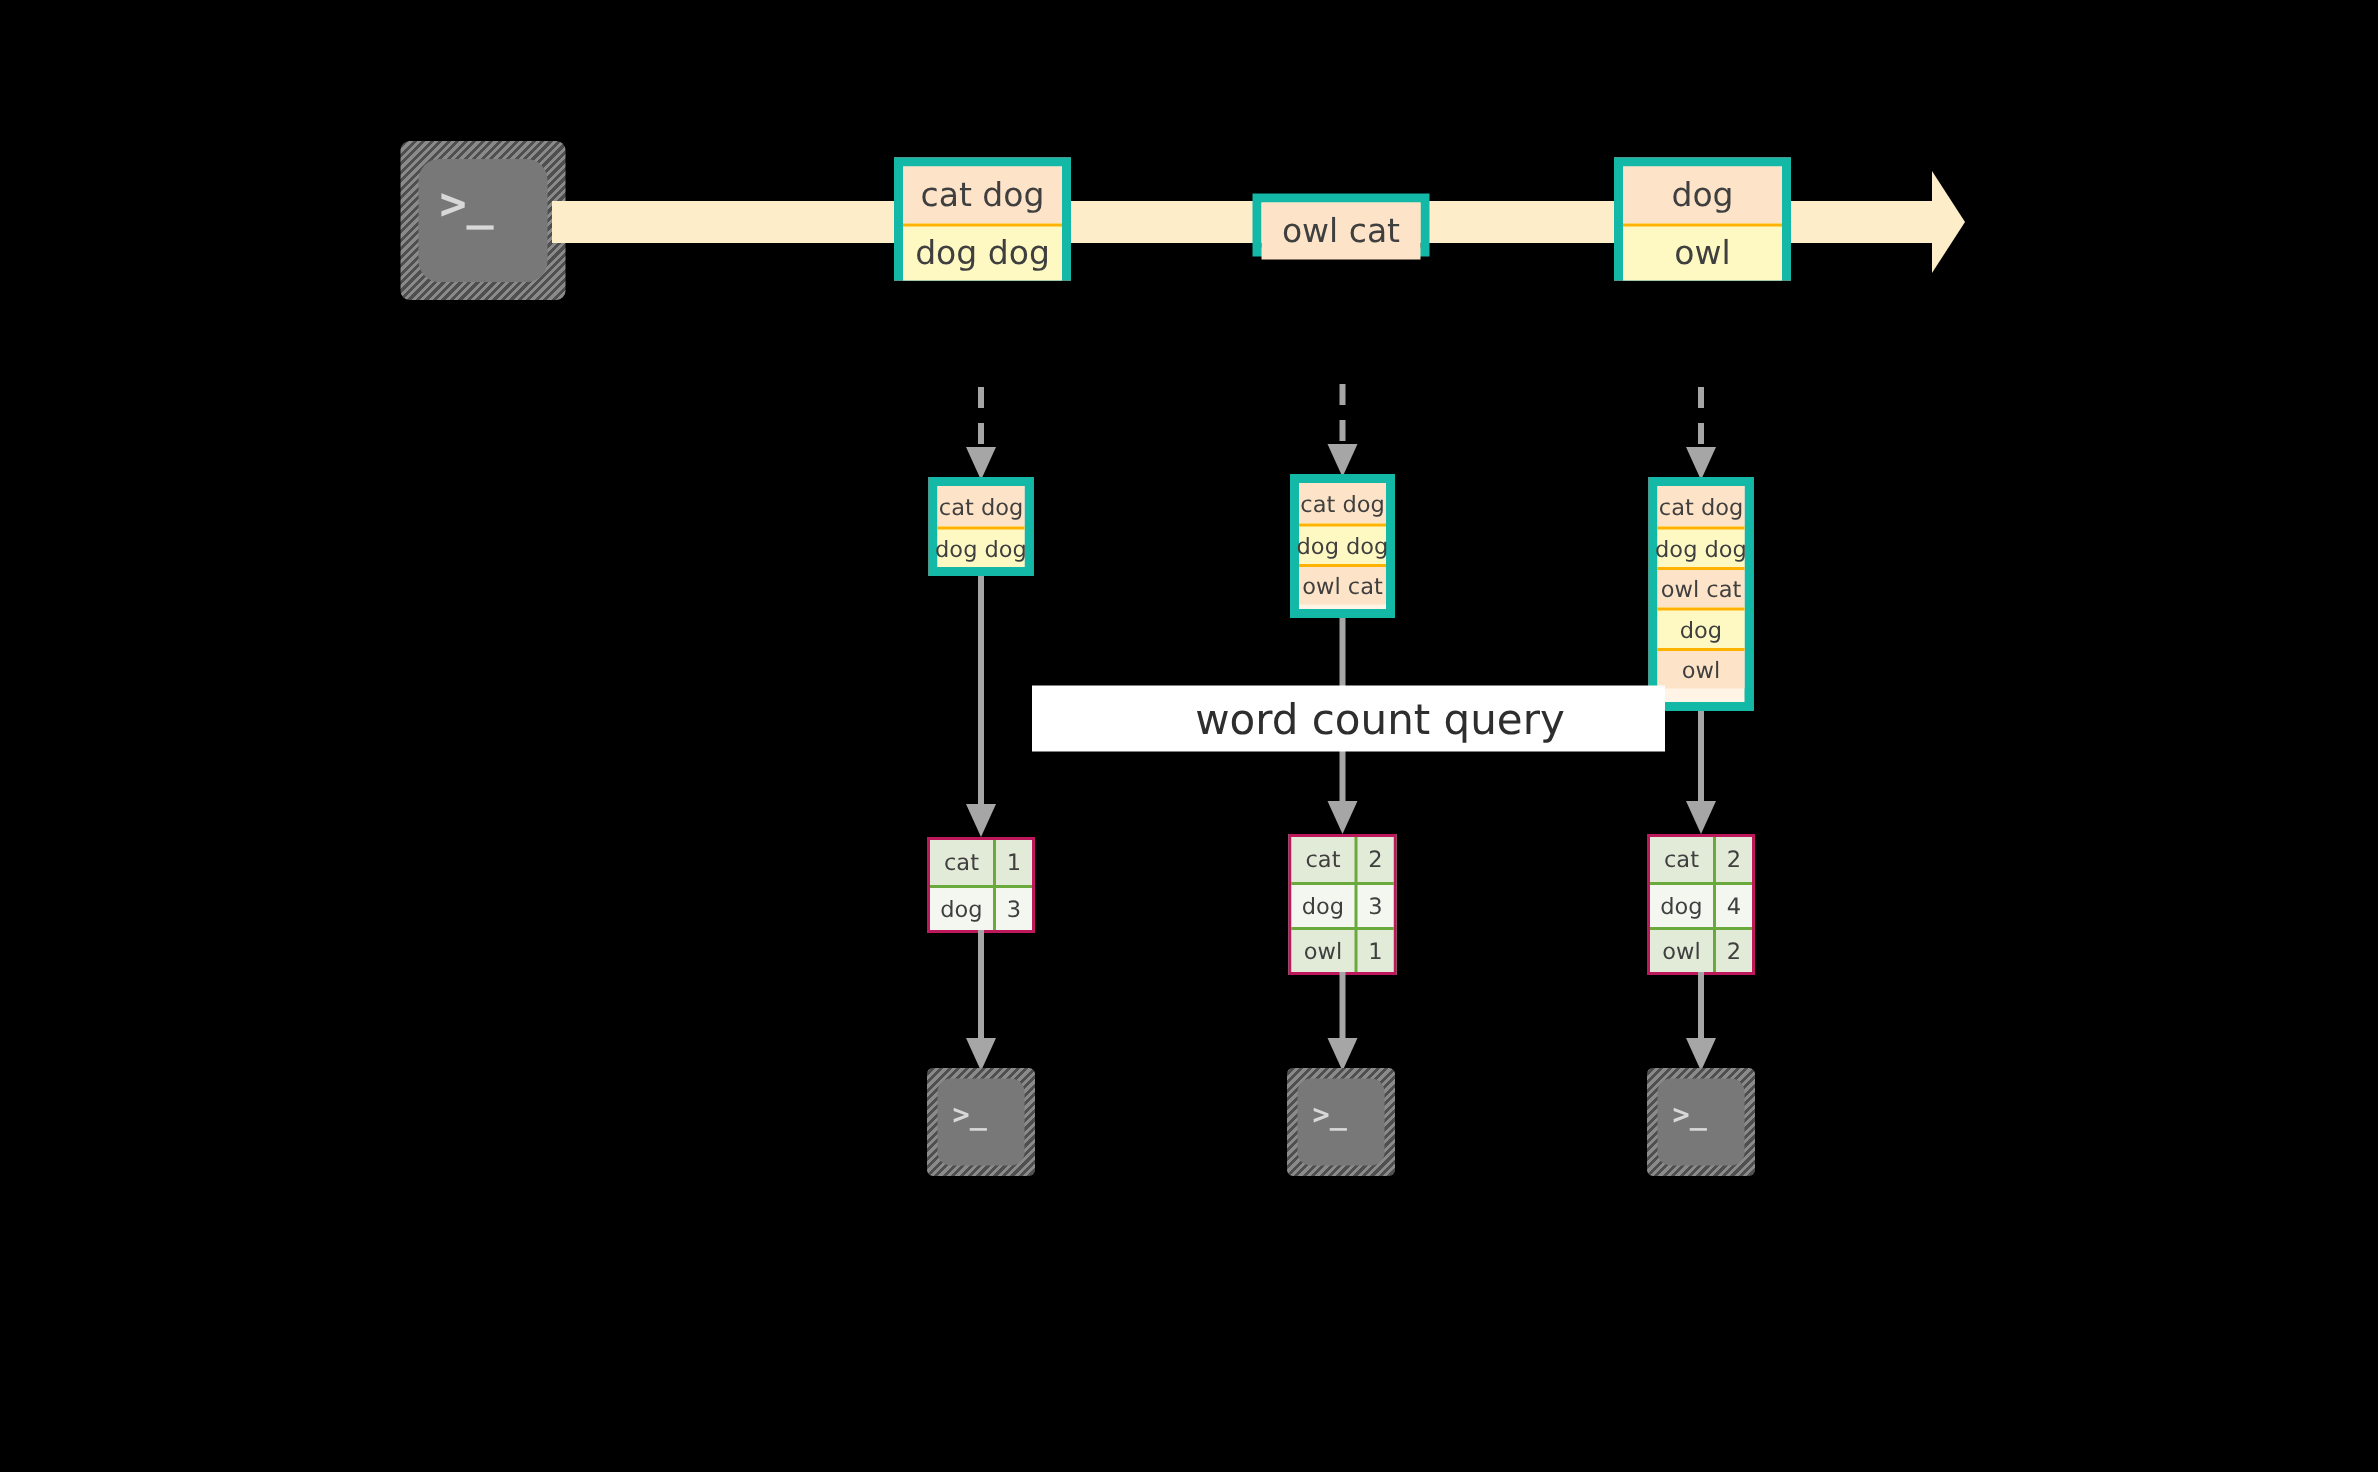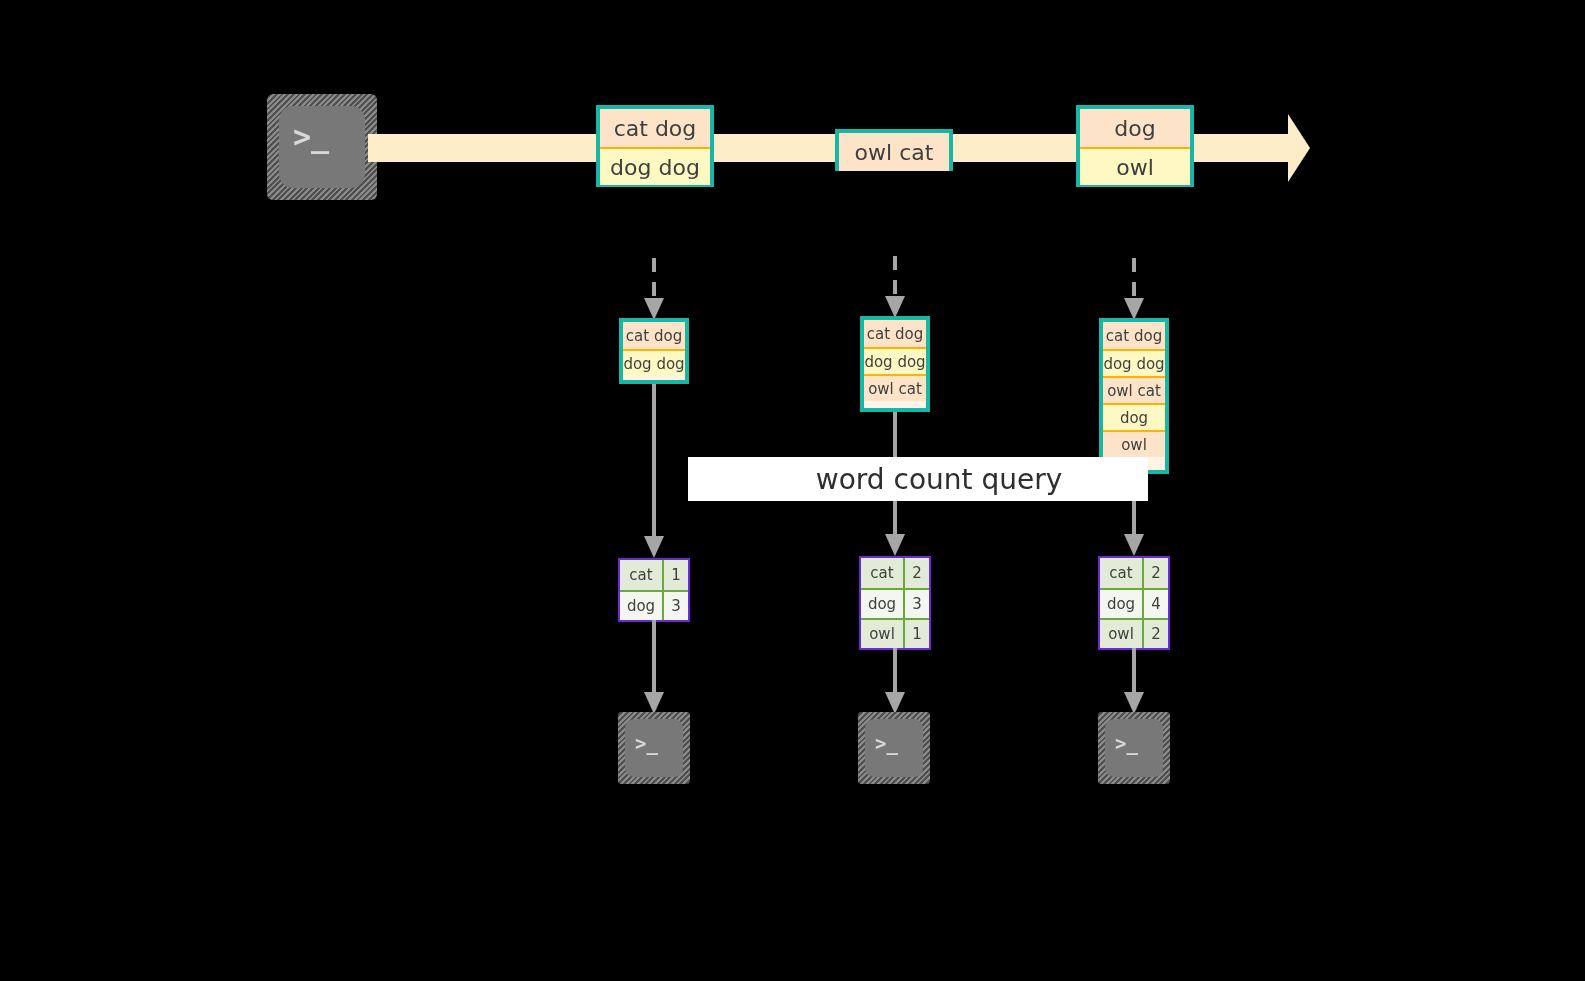--- a/index.html
+++ b/index.html
@@ -96,21 +96,21 @@
     position: absolute;
     left: 1268px; top: 134px;
     width: 22px; height: 28px;
     background: #fdedc8;
   }
 
   
   .rec-box {
     position: absolute;
     box-sizing: border-box;
-    border: 4px solid #14b8a6;
+    border: 6px solid #14b8a6;
     background: #fff4e6;
   }
   .rec-row {
     box-sizing: border-box;
     display: flex;
     align-items: center;
     justify-content: center;
     color: #3f3f3f;
     white-space: nowrap;
   }
@@ -138,21 +138,21 @@
     font-size: 15px;
   }
   #rec-mid-1 { left: 619px; top: 318px; height: 66px; }
   #rec-mid-2 { left: 860px; top: 316px; height: 96px; }
   #rec-mid-3 { left: 1099px; top: 318px; height: 156px; }
 
   
   .res-tbl {
     position: absolute;
     box-sizing: border-box;
-    border: 2px solid #6d28d9;
+    border: 2px solid #be185d;
     background: #f0f6ea;
     display: flex;
     flex-direction: column;
     justify-content: space-between;
   }
   .res-row {
     display: flex;
     height: 30px;
     box-sizing: border-box;
   }
@@ -196,21 +196,21 @@
     width: 0; height: 0;
     border-left: 10px solid transparent;
     border-right: 10px solid transparent;
     border-top: 22px solid #a6a6a6;
   }
 
   
   #wcq-band {
     position: absolute;
     left: 688px; top: 457px;
-    width: 460px; height: 44px;
+    width: 422px; height: 44px;
     background: #ffffff;
     display: flex;
     align-items: center;
     justify-content: center;
   }
   #wcq-label {
     font-size: 28px;
     color: #2e2e2e;
     white-space: nowrap;
     padding-left: 42px;

